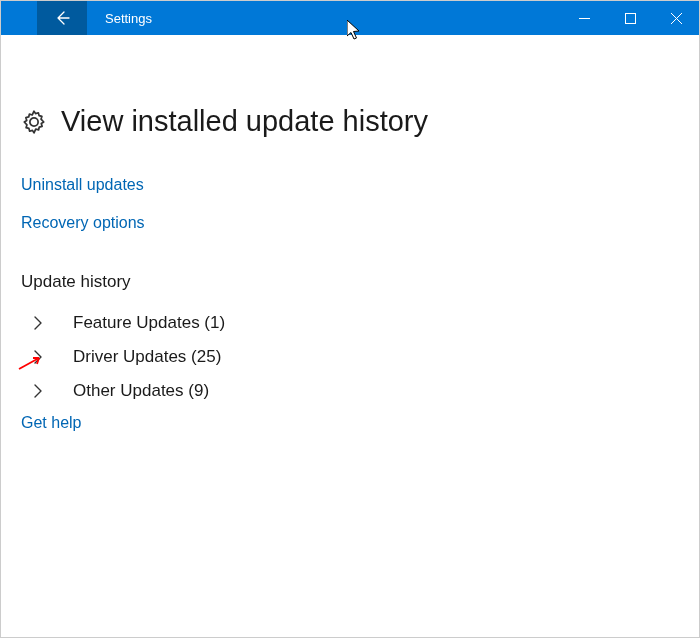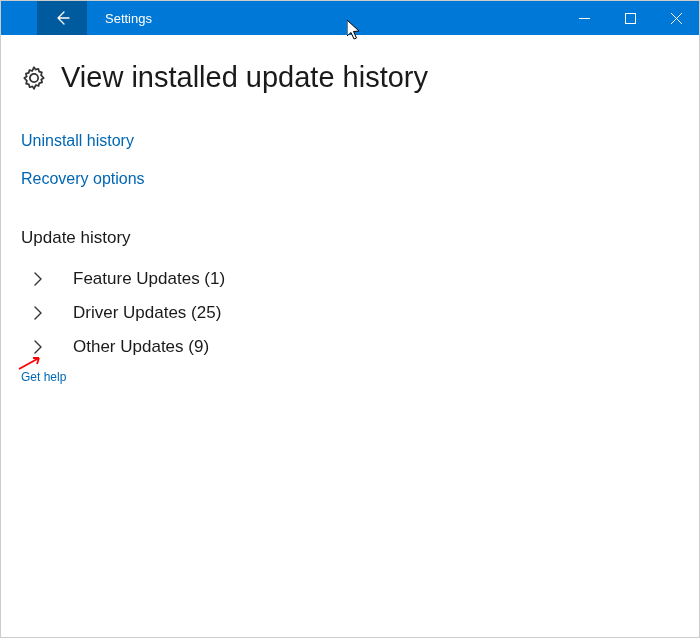--- a/index.html
+++ b/index.html
@@ -45,20 +45,21 @@
     .win-btn {
       width: 46px;
       height: 34px;
       display: flex;
       align-items: center;
       justify-content: center;
       cursor: pointer;
     }
     .content {
       padding: 26px 20px 20px 20px;
+      margin-top: 44px;
     }
     .page-header {
       display: flex;
       align-items: center;
       gap: 14px;
       margin-bottom: 38px;
     }
     .gear-svg {
       width: 26px;
       height: 26px;
@@ -90,21 +91,21 @@
       cursor: pointer;
       font-size: 17px;
       color: #1a1a1a;
     }
     .chevron {
       width: 14px;
       height: 14px;
     }
     .help-link {
       color: #0066b4;
-      font-size: 12px;
+      font-size: 16px;
       cursor: pointer;
       margin-top: 6px;
       display: inline-block;
     }
     .cursor-overlay {
       position: absolute;
       top: 19px;
       left: 346px;
       pointer-events: none;
     }
@@ -145,21 +146,21 @@
 </div>
 
 <div class="content">
   <div class="page-header">
     <svg class="gear-svg" viewBox="0 0 24 24">
       <path fill="none" stroke="#333" stroke-width="1.6" d="M12 8.2a3.8 3.8 0 1 0 0 7.6 3.8 3.8 0 0 0 0-7.6zM12 2l1.4 2.3 2.6-.8.7 2.6 2.6.7-.8 2.6L21 12l-2.3 1.4.8 2.6-2.6.7-.7 2.6-2.6-.8L12 22l-1.4-2.3-2.6.8-.7-2.6-2.6-.7.8-2.6L3 12l2.3-1.4-.8-2.6 2.6-.7.7-2.6 2.6.8L12 2z" stroke-linejoin="round"></path>
     </svg>
     <h1 class="page-title">View installed update history</h1>
   </div>
 
-  <div><a class="link">Uninstall history</a></div>
+  <div><a class="link">Uninstall updates</a></div>
   <div><a class="link">Recovery options</a></div>
 
   <h2 class="section-heading">Update history</h2>
 
   <div class="category-row">
     <svg class="chevron" viewBox="0 0 14 14">
         <path d="M4 1 L10 7 L4 13" stroke="#333" stroke-width="1.4" fill="none" stroke-linecap="round" stroke-linejoin="round"></path>
       </svg>
     <span>Feature Updates (1)</span>
   </div>

